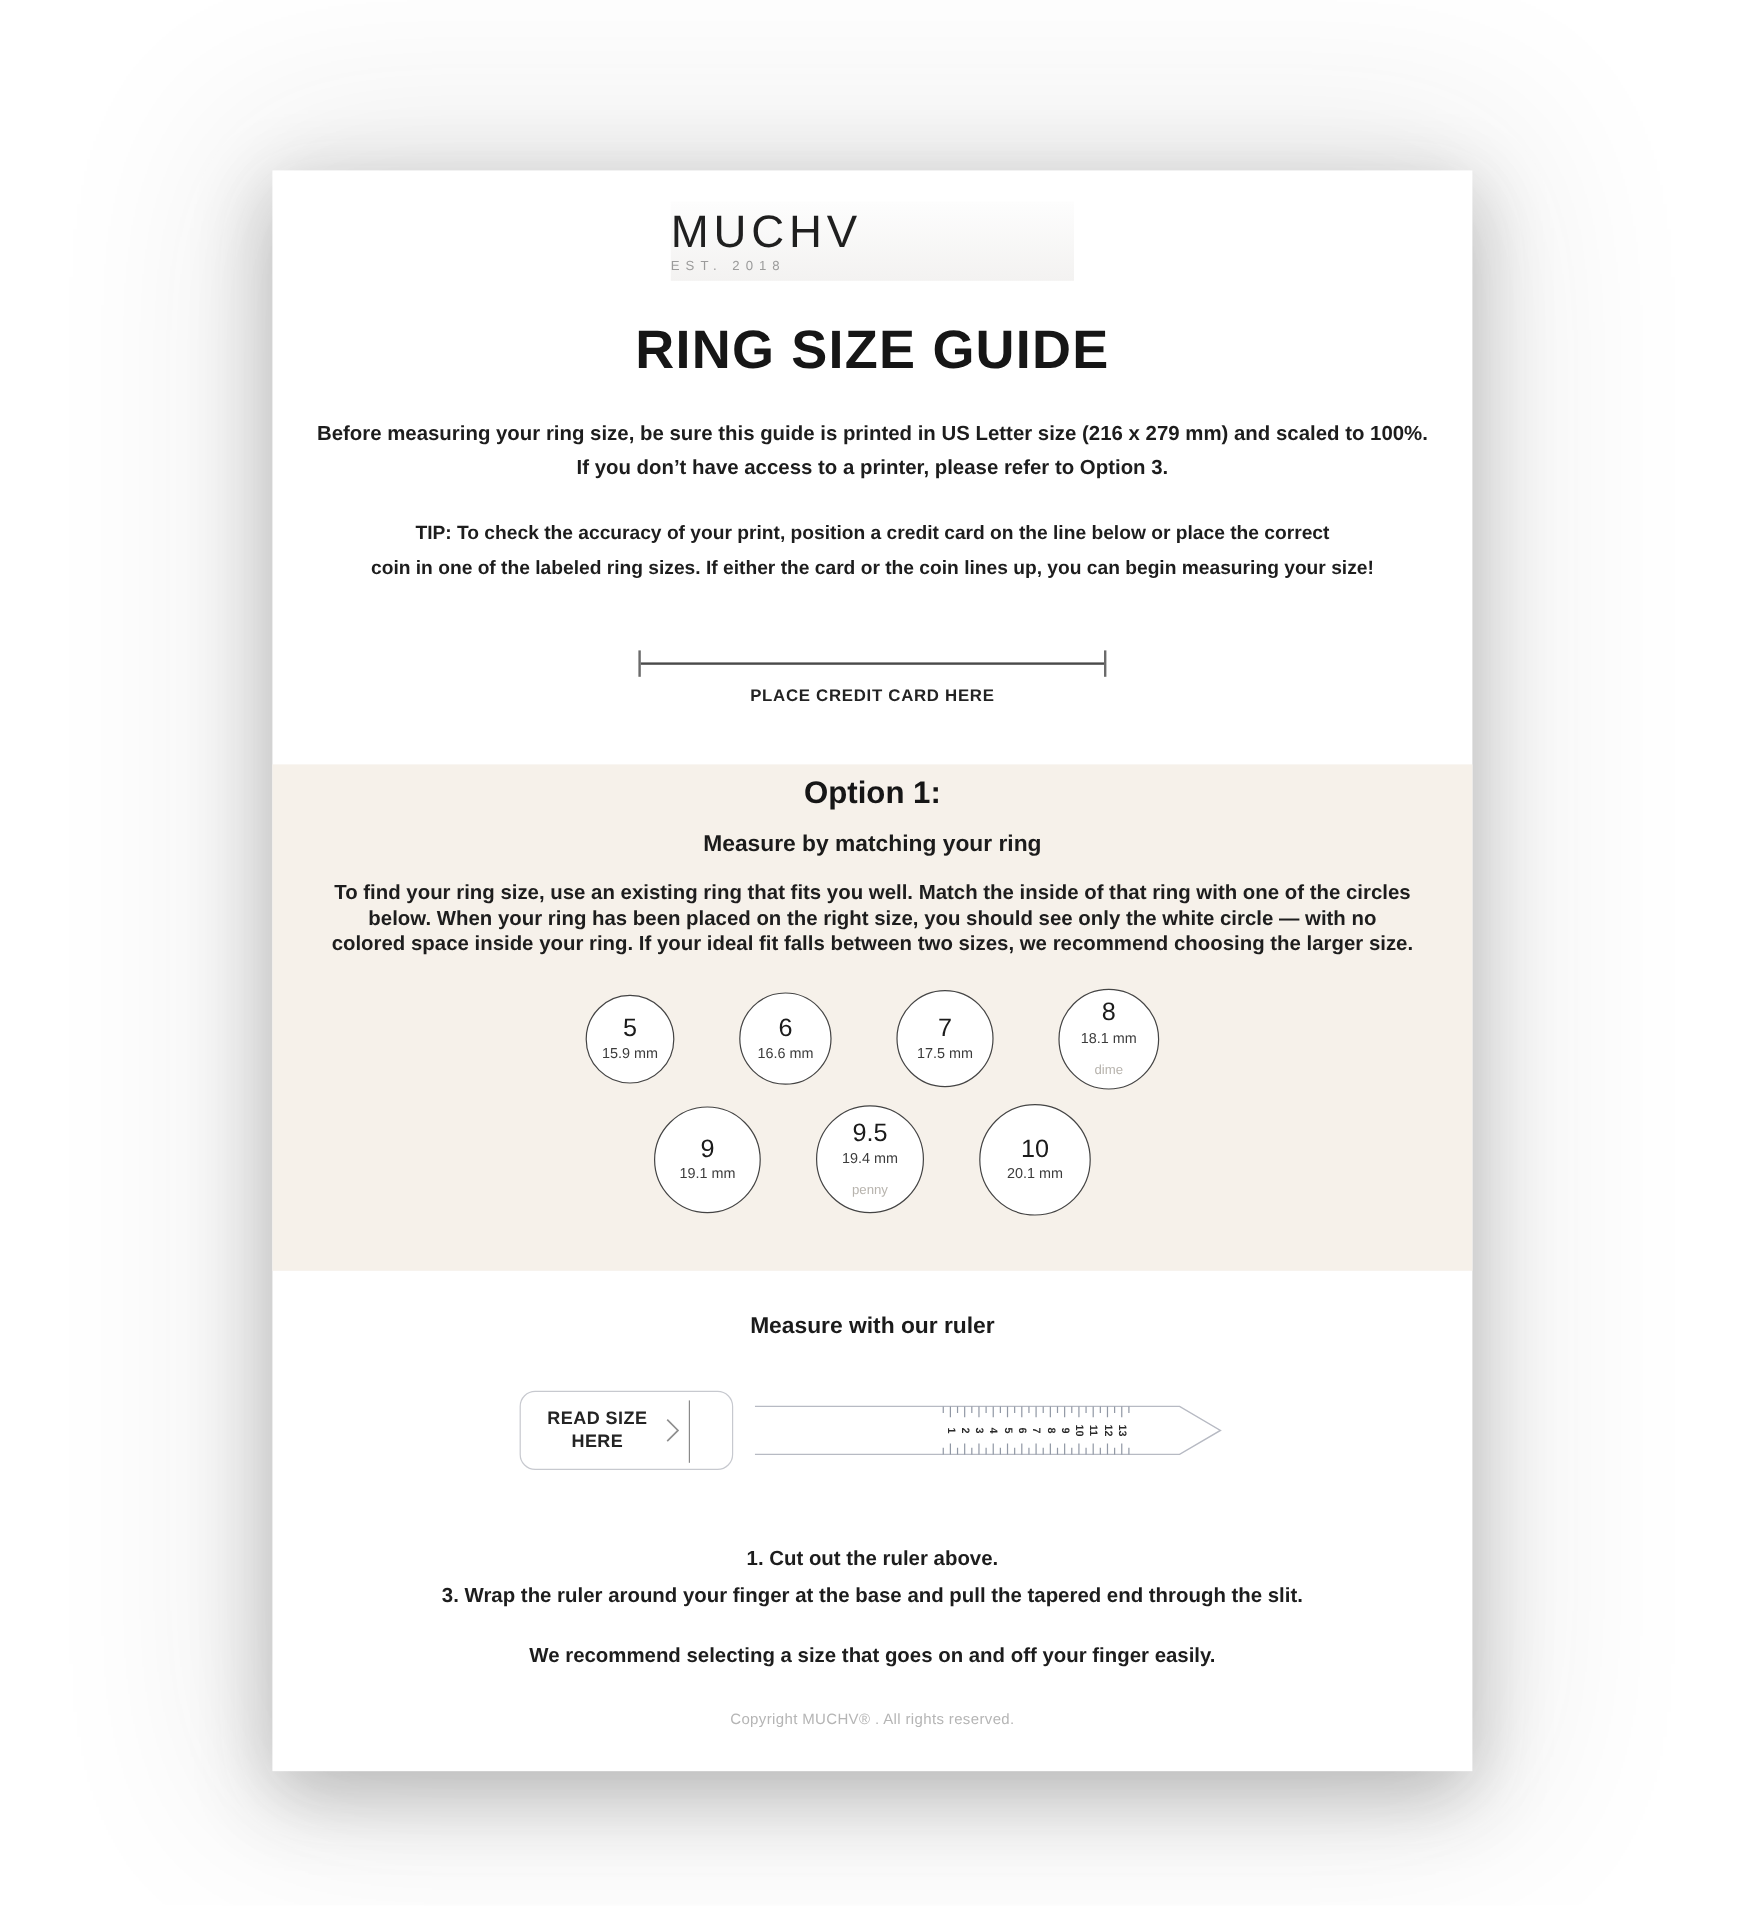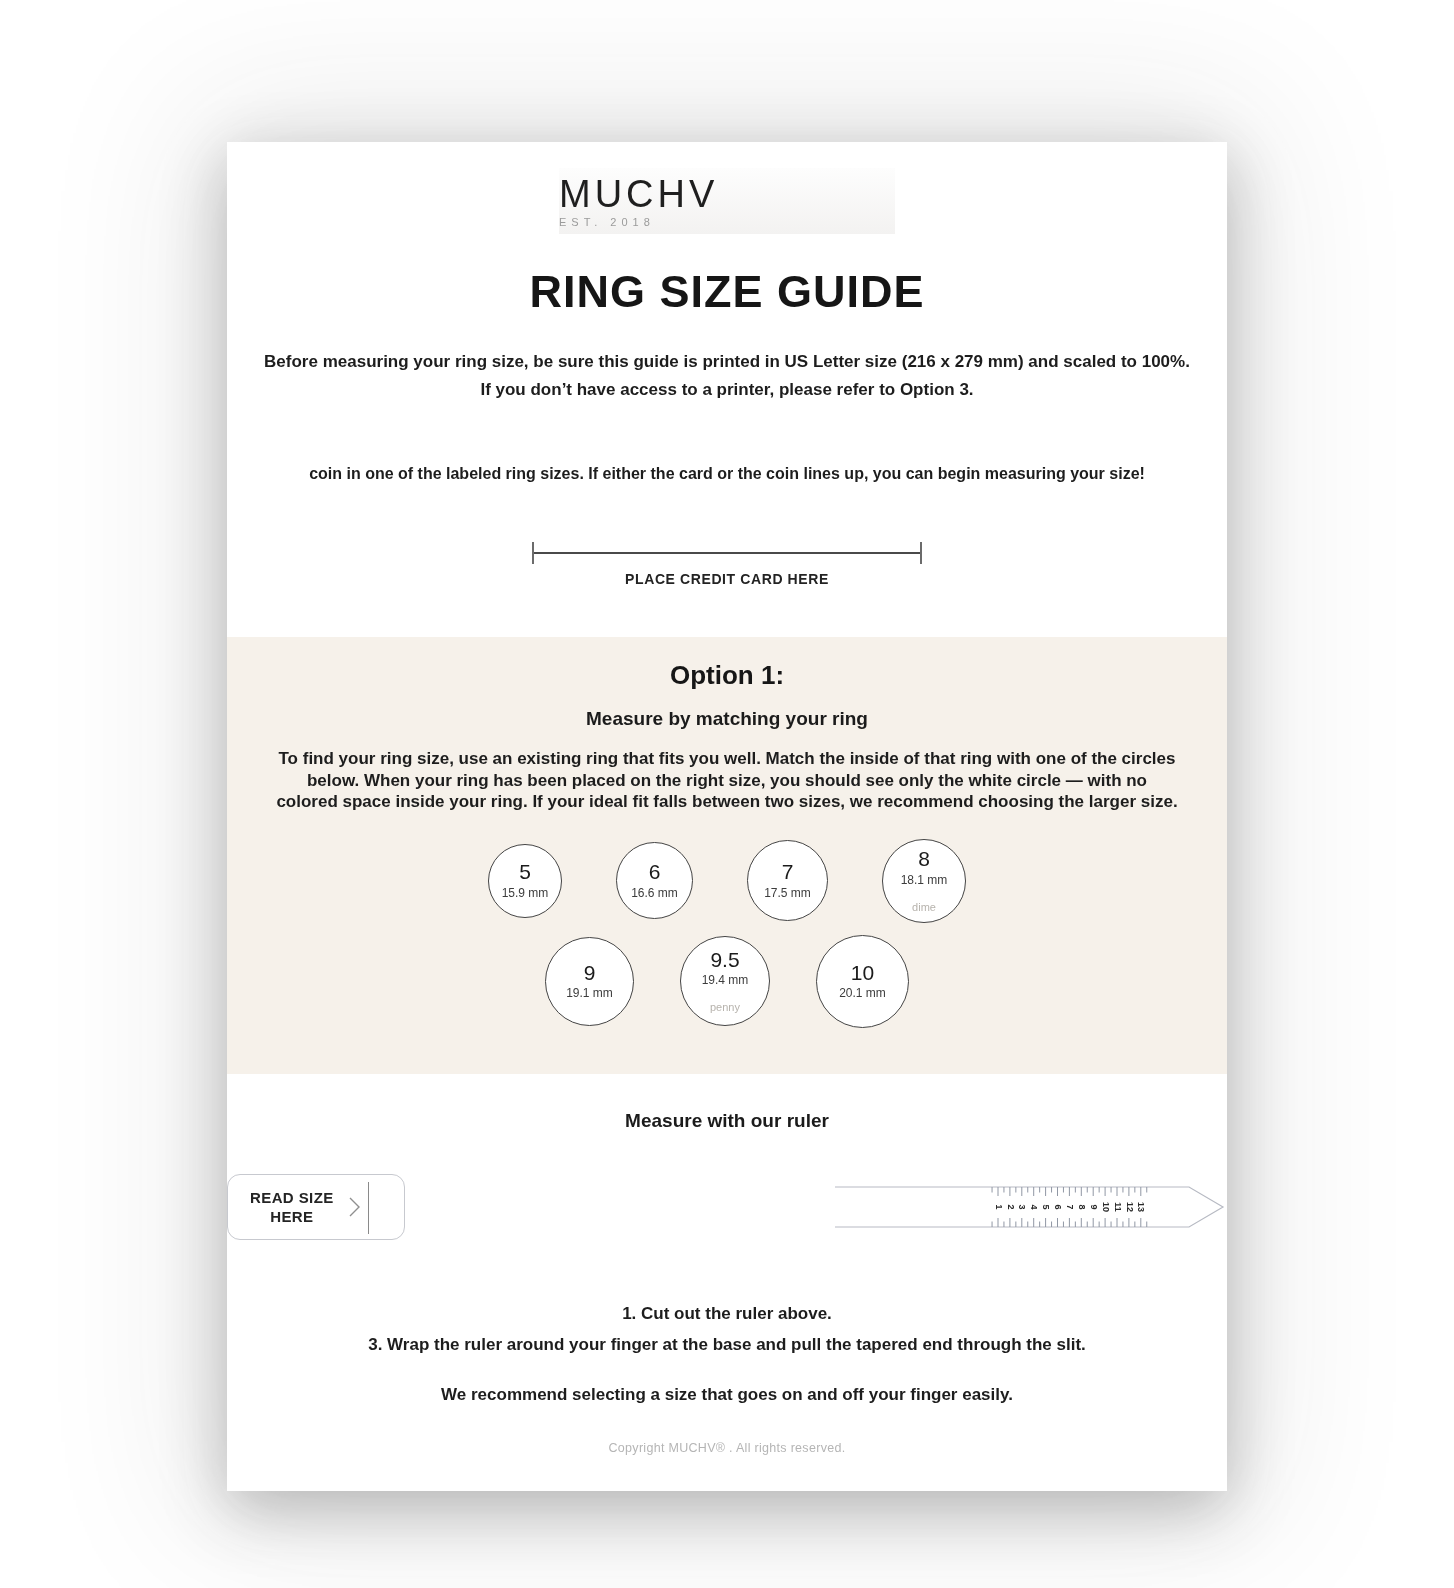--- a/index.html
+++ b/index.html
@@ -95,21 +95,21 @@
     margin-top: 7px;
     font-size: 14px;
     letter-spacing: 0.6px;
     font-weight: 600;
     color: #232323;
   }
   
   .option1 {
     margin-top: 50px;
     background: var(--beige, #f6f1ea);
-    padding: 23px 40px 46px 40px;
+    padding: 8px 40px 46px 40px;
   }
   .opt-heading {
     font-size: 26px;
     font-weight: 700;
     margin: 0;
     color: #161616;
   }
   .opt-subheading {
     font-size: 19px;
     font-weight: 700;
@@ -154,21 +154,21 @@
   .ring-coin {
     font-size: 11px;
     color: #b7b3ad;
     margin-top: 14px;
   }
   
   .option2 { margin-top: 36px; }
   .ruler-wrap {
     margin-top: 42px;
     display: flex;
-    justify-content: space-between;
+    justify-content: center;
     align-items: center;
     gap: 28px;
   }
   .read-box {
     position: relative;
     width: 178px;
     height: 66px;
     border: 1px solid #c7c9cf;
     border-radius: 13px;
     background: #ffffff;
@@ -231,21 +231,21 @@
 
   <div class="logo-block">
     <div class="brand">MUCHV</div>
     <div class="brand-est">EST. 2018</div>
   </div>
 
   <h1 class="title">RING SIZE GUIDE</h1>
 
   <p class="intro"><span>Before measuring your ring size, be sure this guide is printed in US Letter size (216 x 279 mm) and scaled to 100%.</span><br><span>If you don’t have access to a printer, please refer to Option 3.</span></p>
 
-  <p class="tip"><br><span>coin in one of the labeled ring sizes. If either the card or the coin lines up, you can begin measuring your size!</span></p>
+  <p class="tip"><span>TIP: To check the accuracy of your print, position a credit card on the line below or place the correct</span><br><span>coin in one of the labeled ring sizes. If either the card or the coin lines up, you can begin measuring your size!</span></p>
 
   <div class="card-gauge">
     <div class="card-line">
       <span class="card-tick"></span>
       <span class="card-rule"></span>
       <span class="card-tick"></span>
     </div>
     <div class="card-label">PLACE CREDIT CARD HERE</div>
   </div>
 

